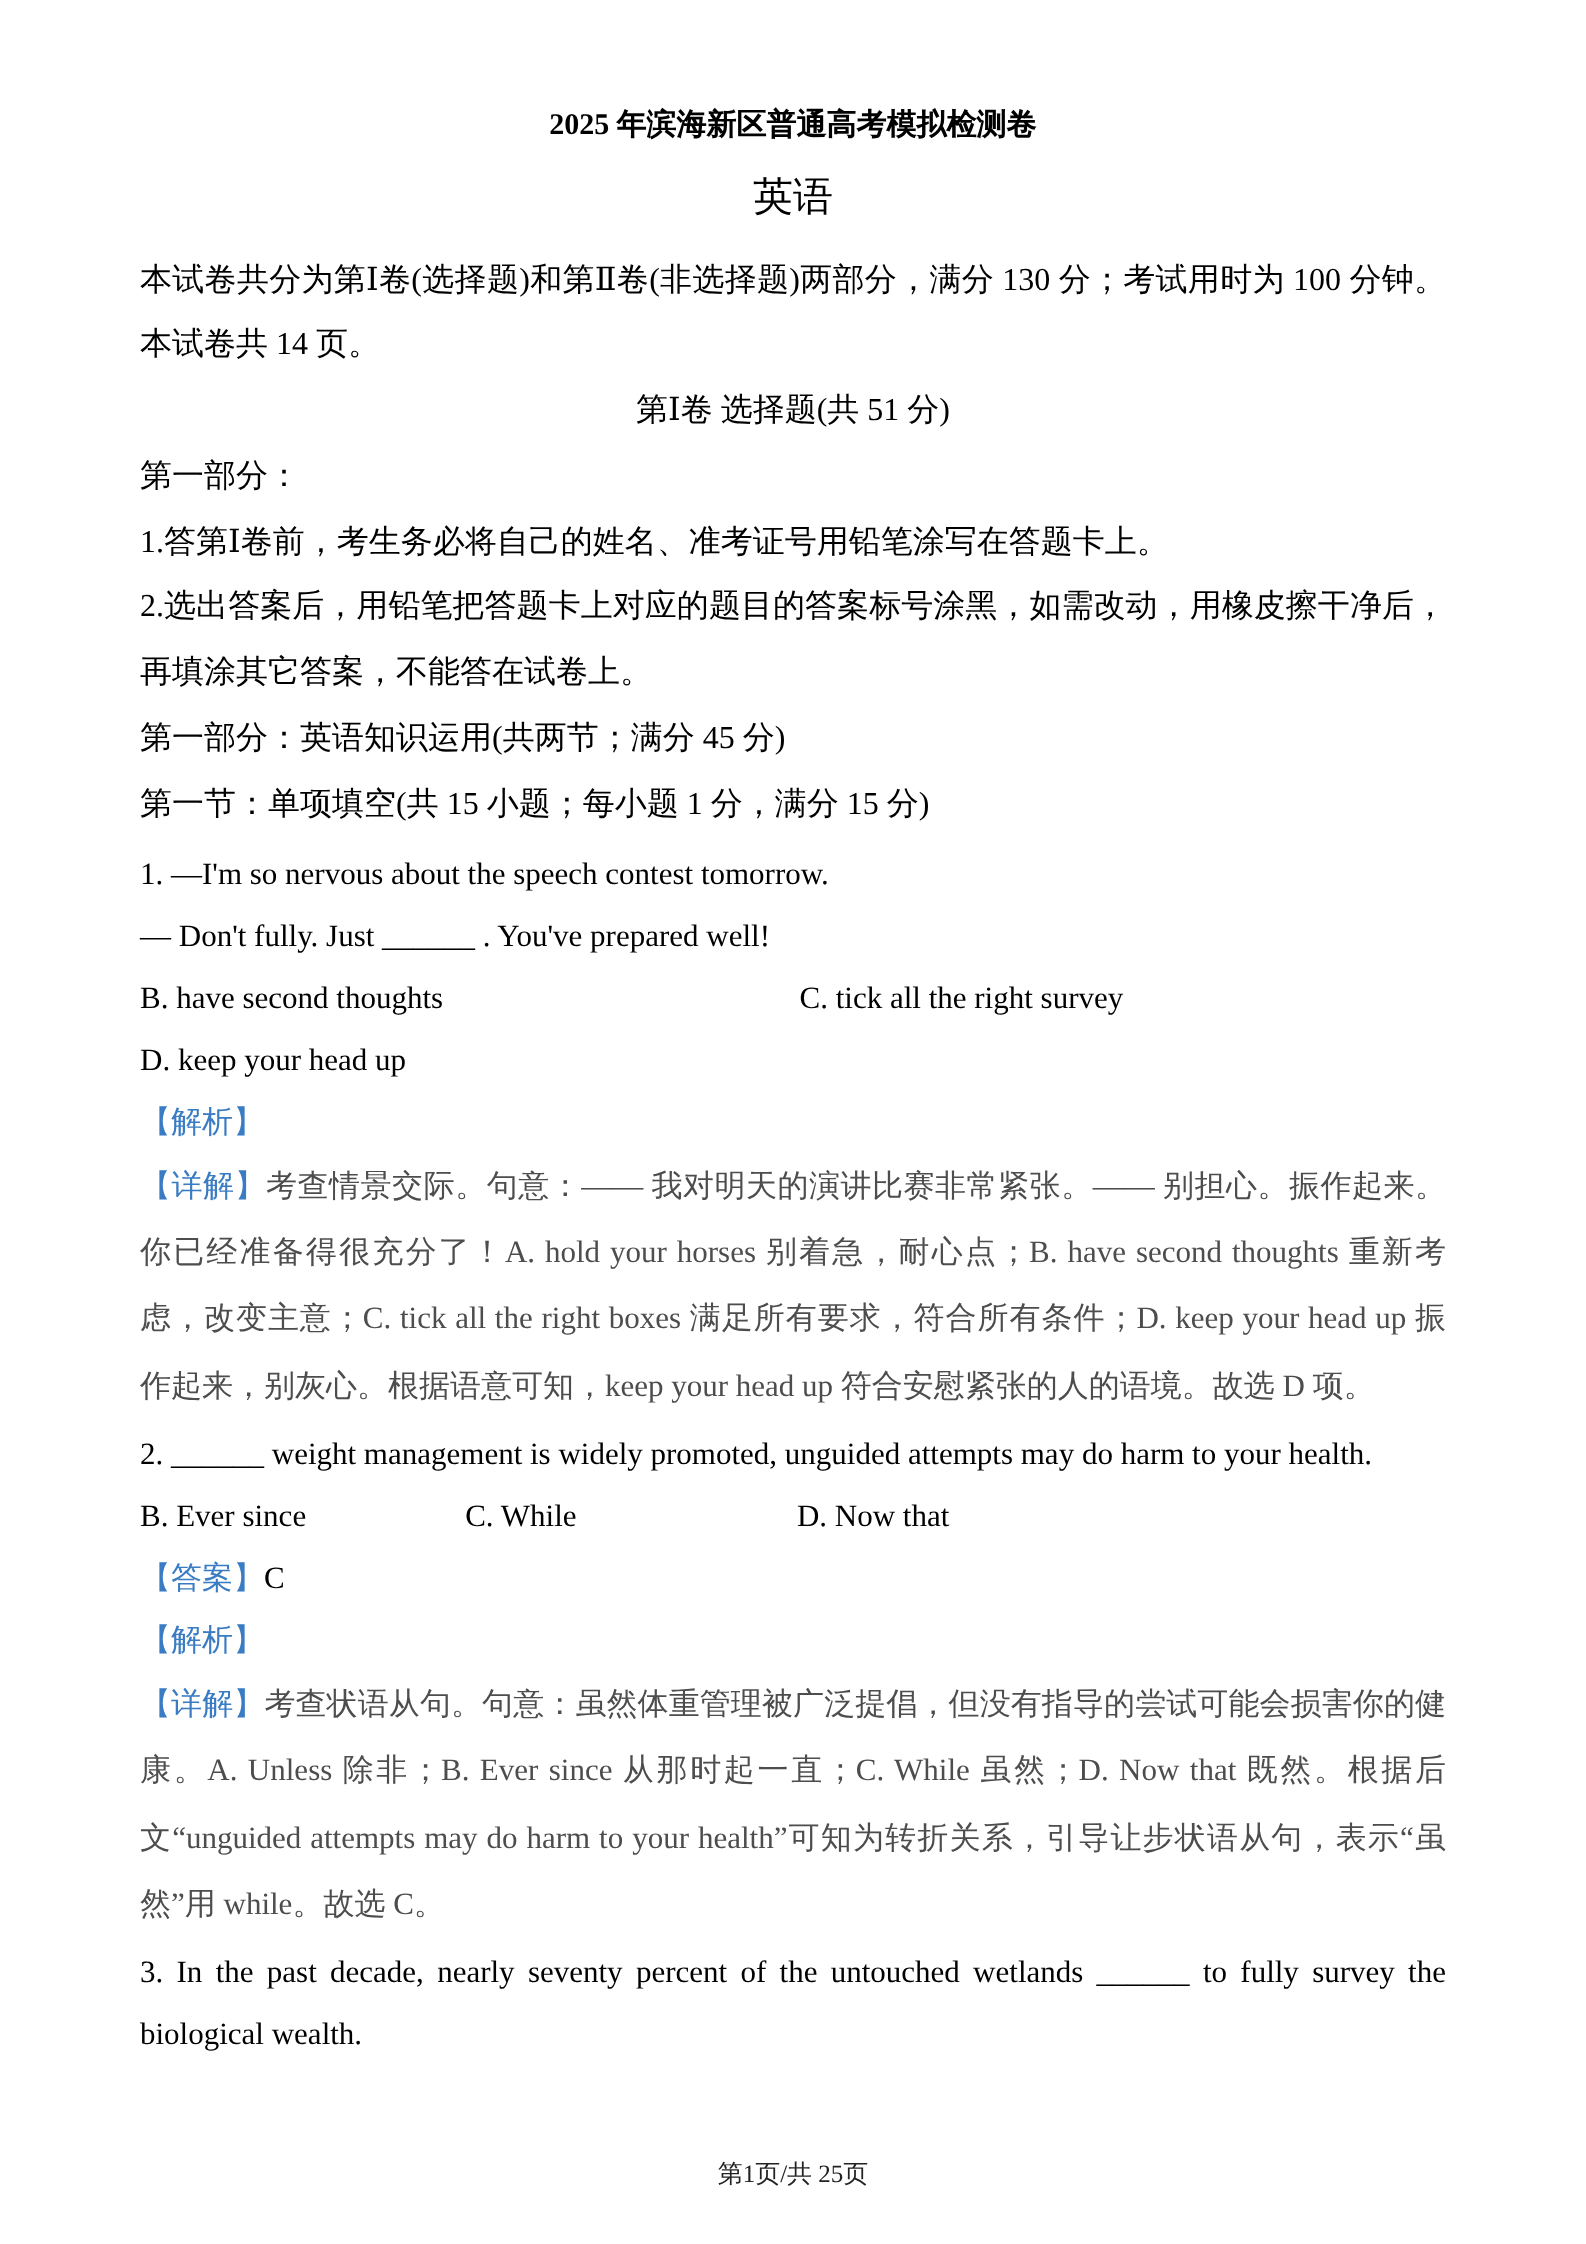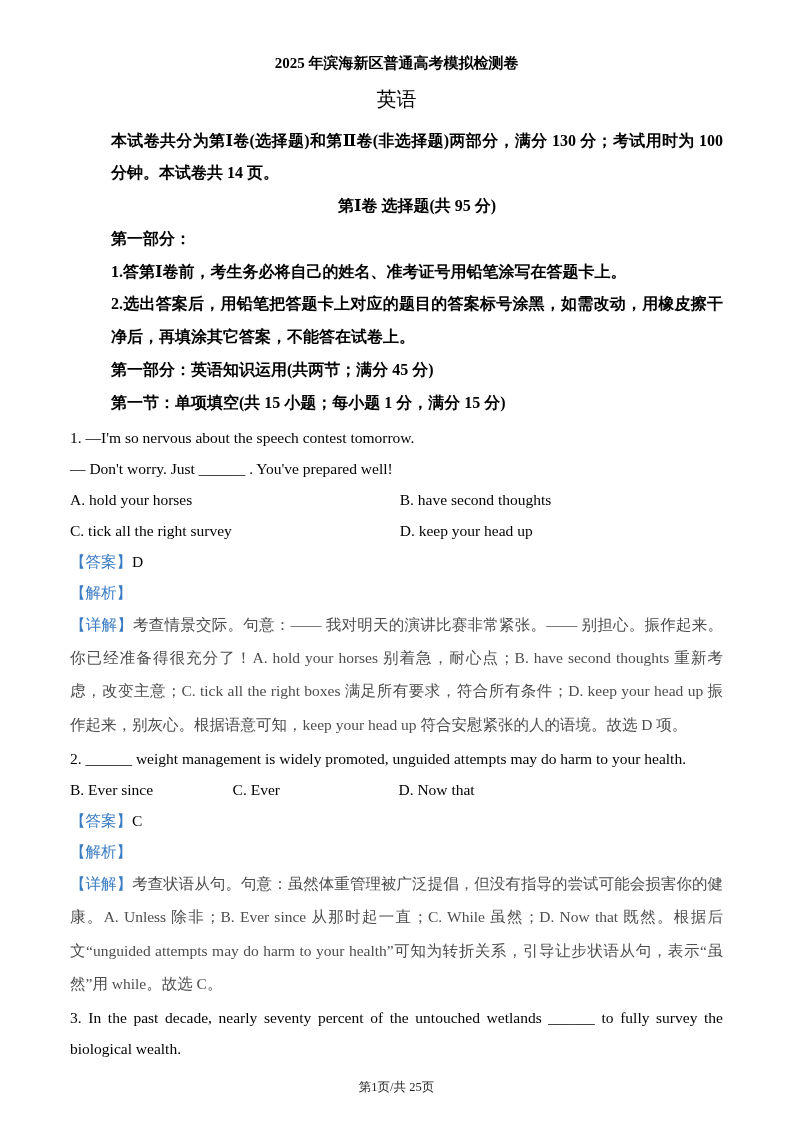--- a/index.html
+++ b/index.html
@@ -23,21 +23,21 @@
     margin-bottom: 10px;
   }
   .subject {
     text-align: center;
     font-size: 20px;
     font-weight: 400;
     line-height: 1.4;
     margin-bottom: 12px;
   }
   p.block { line-height: 2.05; }
-  .cn-bold { font-weight: 700; font-size: 16px; margin-left: 41px; }
+  .cn-bold { font-weight: 400; font-size: 16px; }
   .center { text-align: center; }
   .justify { text-align: justify; }
 
   .question { margin-top: 2px; }
   .stem { line-height: 2.0; }
 
   .options { display: grid; line-height: 2.0; }
   .cols2 { grid-template-columns: 50.5% 49.5%; }
   .cols4 { grid-template-columns: 24.9% 25.4% 25.6% 24.1%; }
 
@@ -64,48 +64,46 @@
 </head>
 <body>
 
 <div class="page">
 
   <h1 class="title">2025 年滨海新区普通高考模拟检测卷</h1>
   <h2 class="subject">英语</h2>
 
   <p class="block cn-bold justify">本试卷共分为第Ⅰ卷(选择题)和第Ⅱ卷(非选择题)两部分，满分 130 分；考试用时为 100 分钟。本试卷共 14 页。</p>
 
-  <p class="block cn-bold center">第Ⅰ卷  选择题(共 95 分)</p>
+  <p class="block cn-bold center">第Ⅰ卷  选择题(共 51 分)</p>
 
   <p class="block cn-bold">第一部分：</p>
   <p class="block cn-bold justify">1.答第Ⅰ卷前，考生务必将自己的姓名、准考证号用铅笔涂写在答题卡上。</p>
   <p class="block cn-bold justify">2.选出答案后，用铅笔把答题卡上对应的题目的答案标号涂黑，如需改动，用橡皮擦干净后，再填涂其它答案，不能答在试卷上。</p>
 
   <p class="block cn-bold">第一部分：英语知识运用(共两节；满分 45 分)</p>
   <p class="block cn-bold">第一节：单项填空(共 15 小题；每小题 1 分，满分 15 分)</p>
 
   <div class="question">
     <p class="stem">1. —I'm so nervous about the speech contest tomorrow.</p>
-    <p class="stem">— Don't worry. Just ______ . You've prepared well!</p>
+    <p class="stem">— Don't fully. Just ______ . You've prepared well!</p>
     <div class="options cols2">
-      <span>A. hold your horses</span>
       <span>B. have second thoughts</span>
       <span>C. tick all the right survey</span>
       <span>D. keep your head up</span>
     </div>
-    <p class="answer-line"><span class="marker">【答案】</span><span>D</span></p>
     <p class="analysis-line"><span class="marker">【解析】</span></p>
     <p class="detail"><span class="marker">【详解】</span><span>考查情景交际。句意：—— 我对明天的演讲比赛非常紧张。—— 别担心。振作起来。你已经准备得很充分了！A. hold your horses 别着急，耐心点；B. have second thoughts 重新考虑，改变主意；C. tick all the right boxes 满足所有要求，符合所有条件；D. keep your head up 振作起来，别灰心。根据语意可知，keep your head up 符合安慰紧张的人的语境。故选 D 项。</span></p>
   </div>
 
   <div class="question">
     <p class="stem">2. ______ weight management is widely promoted, unguided attempts may do harm to your health.</p>
     <div class="options cols4">
       <span>B. Ever since</span>
-      <span>C. Ever</span>
+      <span>C. While</span>
       <span>D. Now that</span>
     </div>
     <p class="answer-line"><span class="marker">【答案】</span><span>C</span></p>
     <p class="analysis-line"><span class="marker">【解析】</span></p>
     <p class="detail"><span class="marker">【详解】</span><span>考查状语从句。句意：虽然体重管理被广泛提倡，但没有指导的尝试可能会损害你的健康。A. Unless 除非；B. Ever since 从那时起一直；C. While 虽然；D. Now that 既然。根据后文“unguided attempts may do harm to your health”可知为转折关系，引导让步状语从句，表示“虽然”用 while。故选 C。</span></p>
   </div>
 
   <div class="question">
     <p class="stem justify">3. In the past decade, nearly seventy percent of the untouched wetlands ______ to fully survey the biological wealth.</p>
   </div>

